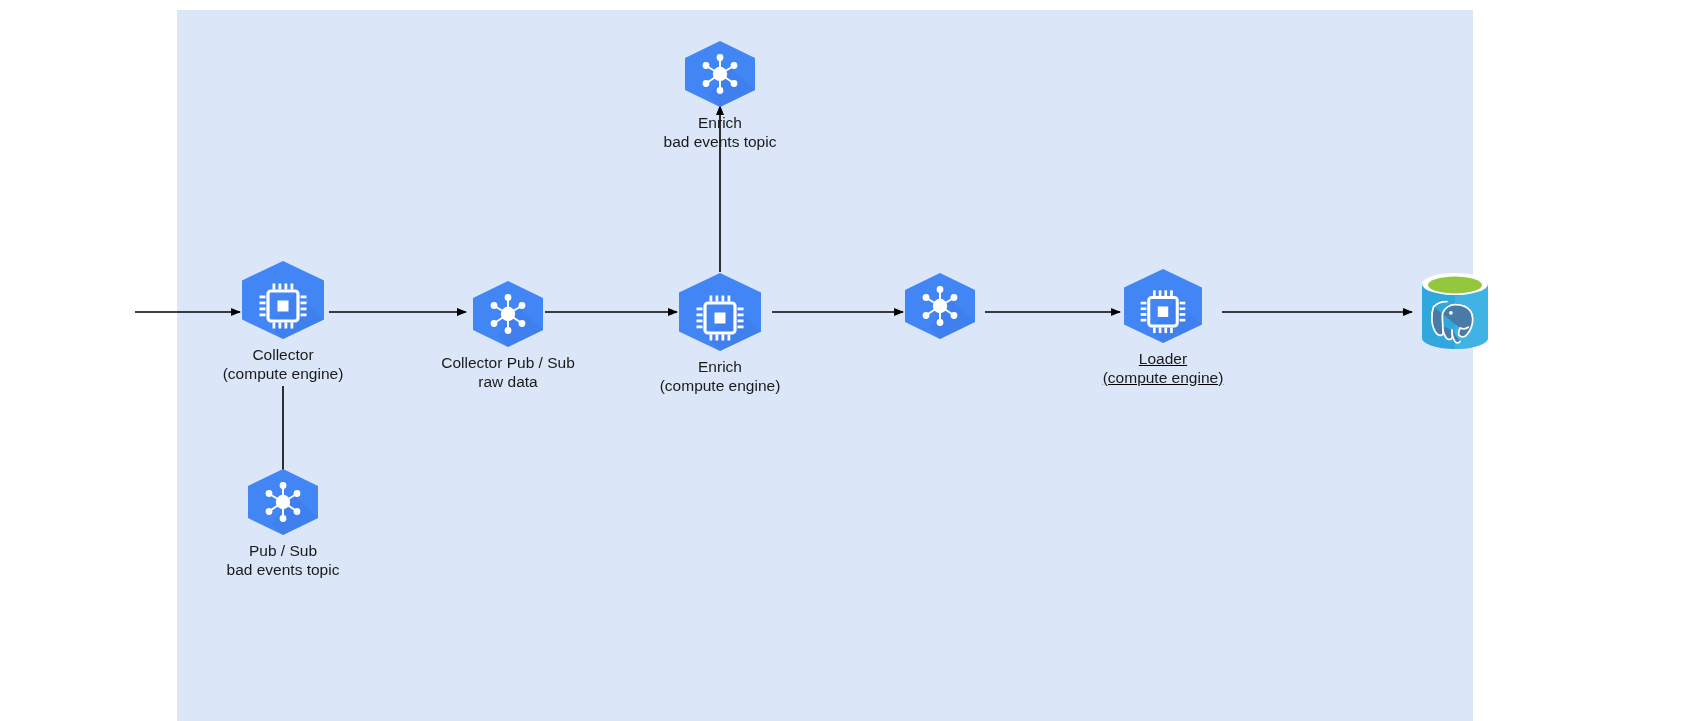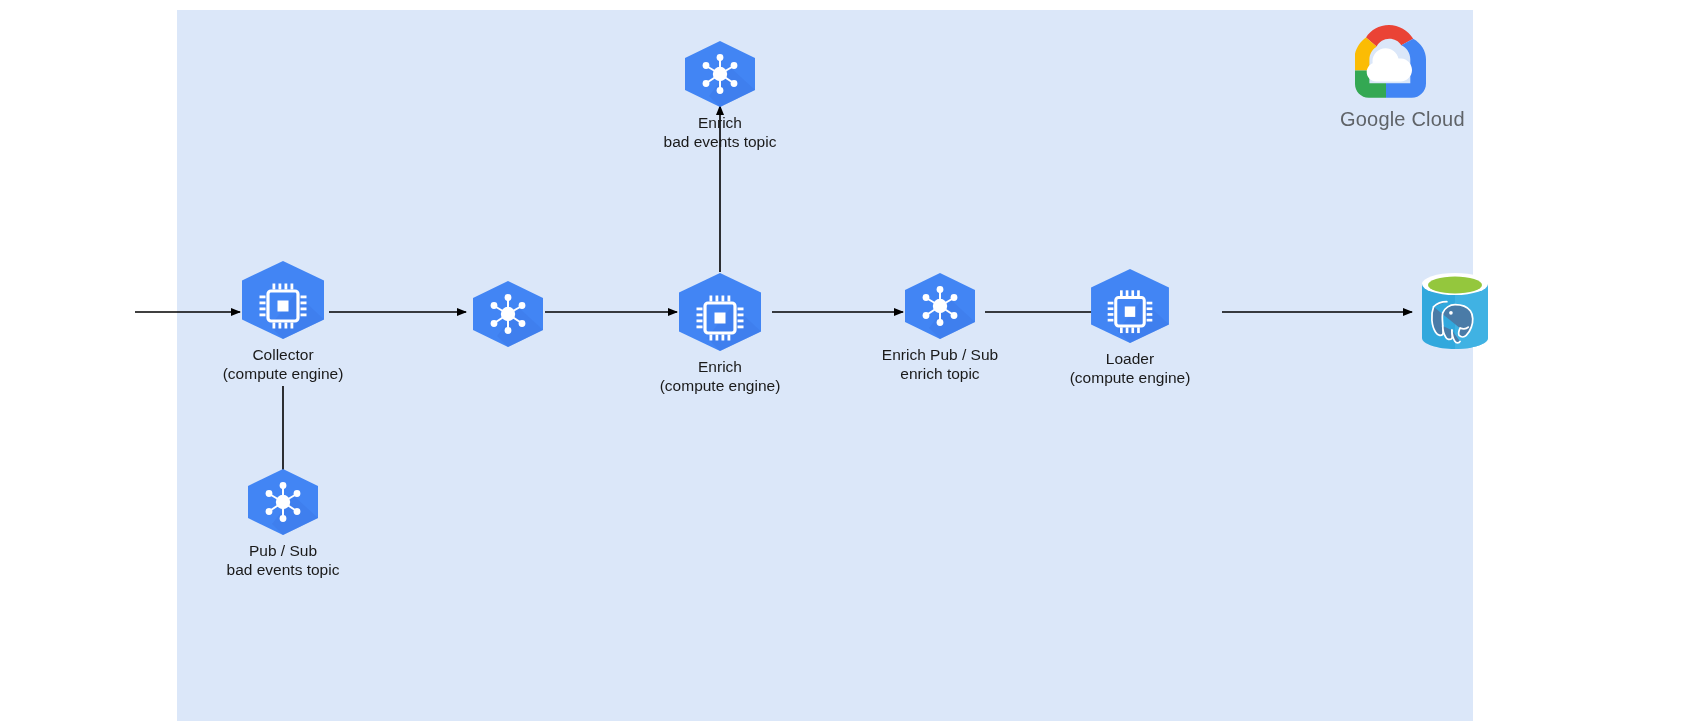--- a/index.html
+++ b/index.html
@@ -92,37 +92,20 @@
 
     <line x1="720" y1="272" x2="720" y2="106" stroke="#000000" stroke-width="1.6" marker-end="url(#arrowhead)"></line>
 
     <line x1="772" y1="312" x2="903" y2="312" stroke="#000000" stroke-width="1.6" marker-end="url(#arrowhead)"></line>
 
     <line x1="985" y1="312" x2="1120" y2="312" stroke="#000000" stroke-width="1.6" marker-end="url(#arrowhead)"></line>
 
     <line x1="1222" y1="312" x2="1412" y2="312" stroke="#000000" stroke-width="1.6" marker-end="url(#arrowhead)"></line>
   </svg>
 
-  <div class="gc-logo" style="left:1340px; top:22px; width:100px;">
-    <svg class="icon-wrap" width="100" height="82" viewBox="0 0 100 82" xmlns="http://www.w3.org/2000/svg">
-      <g transform="translate(3,3)">
-
-        <path d="M46,0 C36,0 27.5,5 23,12.6 L33.6,21.5 C36.2,16.8 40.9,13.8 46.3,13.8 C51.3,13.8 55.6,16.2 58.3,20.2 L70.2,13.8 C64.9,5.4 55.9,0 46,0 Z" fill="#ea4335"></path>
-
-        <path d="M23,12.6 C17.6,16.5 13.6,22.2 12,28.8 L12,45.5 L26.4,45.5 L26.4,34.5 C26.4,29.4 28.9,24.9 32.9,22.2 L33.6,21.5 L23,12.6 Z" fill="#fbbc04"></path>
-
-        <path d="M12,45.5 L12,59 C12,66.6 18.1,72.7 25.7,72.7 L43,72.7 L43,58.3 L26.4,58.3 L26.4,45.5 L12,45.5 Z" fill="#34a853"></path>
-
-        <path d="M70.2,13.8 L58.3,20.2 C63.6,22.6 67.3,28 67.3,34.2 L67.3,58.3 L43,58.3 L43,72.7 L68.7,72.7 C76.6,72.7 83,66.3 83,58.4 L83,34.2 C83,26.1 78.1,18.3 70.2,13.8 Z" fill="#4285f4"></path>
-
-        <path d="M55.5,33.5 C54.2,27.6 48.9,23.2 42.6,23.2 C35.4,23.2 29.5,29 29.5,36.2 C29.5,36.9 29.6,37.6 29.7,38.2 C26.2,39.6 23.7,43 23.7,47 C23.7,52.2 27.9,56.4 33.1,56.4 L57.6,56.4 C63.9,56.4 69,51.3 69,45 C69,38.9 64.2,33.9 58.1,33.5 Z" fill="#ffffff"></path>
-      </g>
-    </svg>
-    <div class="gc-logo-text">Google Cloud</div>
-  </div>
 
 
   <div class="node" style="left:203px; top:260px; width:160px;">
     <svg class="icon-wrap" width="92" height="80" viewBox="0 0 92 80" xmlns="http://www.w3.org/2000/svg">
       <path d="M46,1 L87,20.5 L87,59.5 L46,79 L5,59.5 L5,20.5 Z" fill="#4285f4"></path>
       <path d="M59,33 L87,59.5 L46,79 L33,66 Z" fill="#3b78e7" opacity="0.45"></path>
       <g fill="#ffffff">
         <rect x="31" y="31" width="30" height="30" rx="3" ry="3" fill="none" stroke="#ffffff" stroke-width="3.2"></rect>
         <rect x="40.5" y="40.5" width="11" height="11" fill="#ffffff"></rect>
         <rect x="35.5" y="23.5" width="2.8" height="6"></rect>
@@ -164,20 +147,24 @@
         <g stroke="#ffffff" stroke-width="2">
           <line x1="39" y1="34" x2="27" y2="27"></line>
           <line x1="39" y1="34" x2="51" y2="27"></line>
           <line x1="39" y1="34" x2="27" y2="42"></line>
           <line x1="39" y1="34" x2="51" y2="42"></line>
           <line x1="39" y1="34" x2="39" y2="49"></line>
           <line x1="39" y1="34" x2="39" y2="19"></line>
         </g>
       </g>
     </svg>
+    <div class="label-block">
+      <div class="node-label">Collector Pub / Sub</div>
+      <div class="node-label">raw data</div>
+    </div>
   </div>
 
   <div class="node" style="left:203px; top:468px; width:160px;">
     <svg class="icon-wrap" width="78" height="68" viewBox="0 0 78 68" xmlns="http://www.w3.org/2000/svg">
       <path d="M39,1 L74,18 L74,50 L39,67 L4,50 L4,18 Z" fill="#4285f4"></path>
       <path d="M50,28 L74,50 L39,67 L28,56 Z" fill="#3b78e7" opacity="0.45"></path>
       <g fill="#ffffff">
         <circle cx="39" cy="34" r="7.2"></circle>
         <circle cx="25" cy="25.5" r="3.4"></circle>
         <circle cx="53" cy="25.5" r="3.4"></circle>
@@ -275,27 +262,23 @@
         <g stroke="#ffffff" stroke-width="2">
           <line x1="39" y1="34" x2="27" y2="27"></line>
           <line x1="39" y1="34" x2="51" y2="27"></line>
           <line x1="39" y1="34" x2="27" y2="42"></line>
           <line x1="39" y1="34" x2="51" y2="42"></line>
           <line x1="39" y1="34" x2="39" y2="49"></line>
           <line x1="39" y1="34" x2="39" y2="19"></line>
         </g>
       </g>
     </svg>
-    <div class="label-block">
-      <div class="node-label">Enrich Pub / Sub</div>
-      <div class="node-label">enrich topic</div>
-    </div>
-  </div>
-
-  <div class="node" style="left:1050px; top:268px; width:160px;">
+  </div>
+
+  <div class="node" style="left:1083px; top:268px; width:160px;text-decoration:underline;">
     <svg class="icon-wrap" width="88" height="76" viewBox="0 0 92 80" xmlns="http://www.w3.org/2000/svg">
       <path d="M46,1 L87,20.5 L87,59.5 L46,79 L5,59.5 L5,20.5 Z" fill="#4285f4"></path>
       <path d="M59,33 L87,59.5 L46,79 L33,66 Z" fill="#3b78e7" opacity="0.45"></path>
       <g fill="#ffffff">
         <rect x="31" y="31" width="30" height="30" rx="3" ry="3" fill="none" stroke="#ffffff" stroke-width="3.2"></rect>
         <rect x="40.5" y="40.5" width="11" height="11" fill="#ffffff"></rect>
         <rect x="35.5" y="23.5" width="2.8" height="6"></rect>
         <rect x="41.5" y="23.5" width="2.8" height="6"></rect>
         <rect x="47.5" y="23.5" width="2.8" height="6"></rect>
         <rect x="53.5" y="23.5" width="2.8" height="6"></rect>

